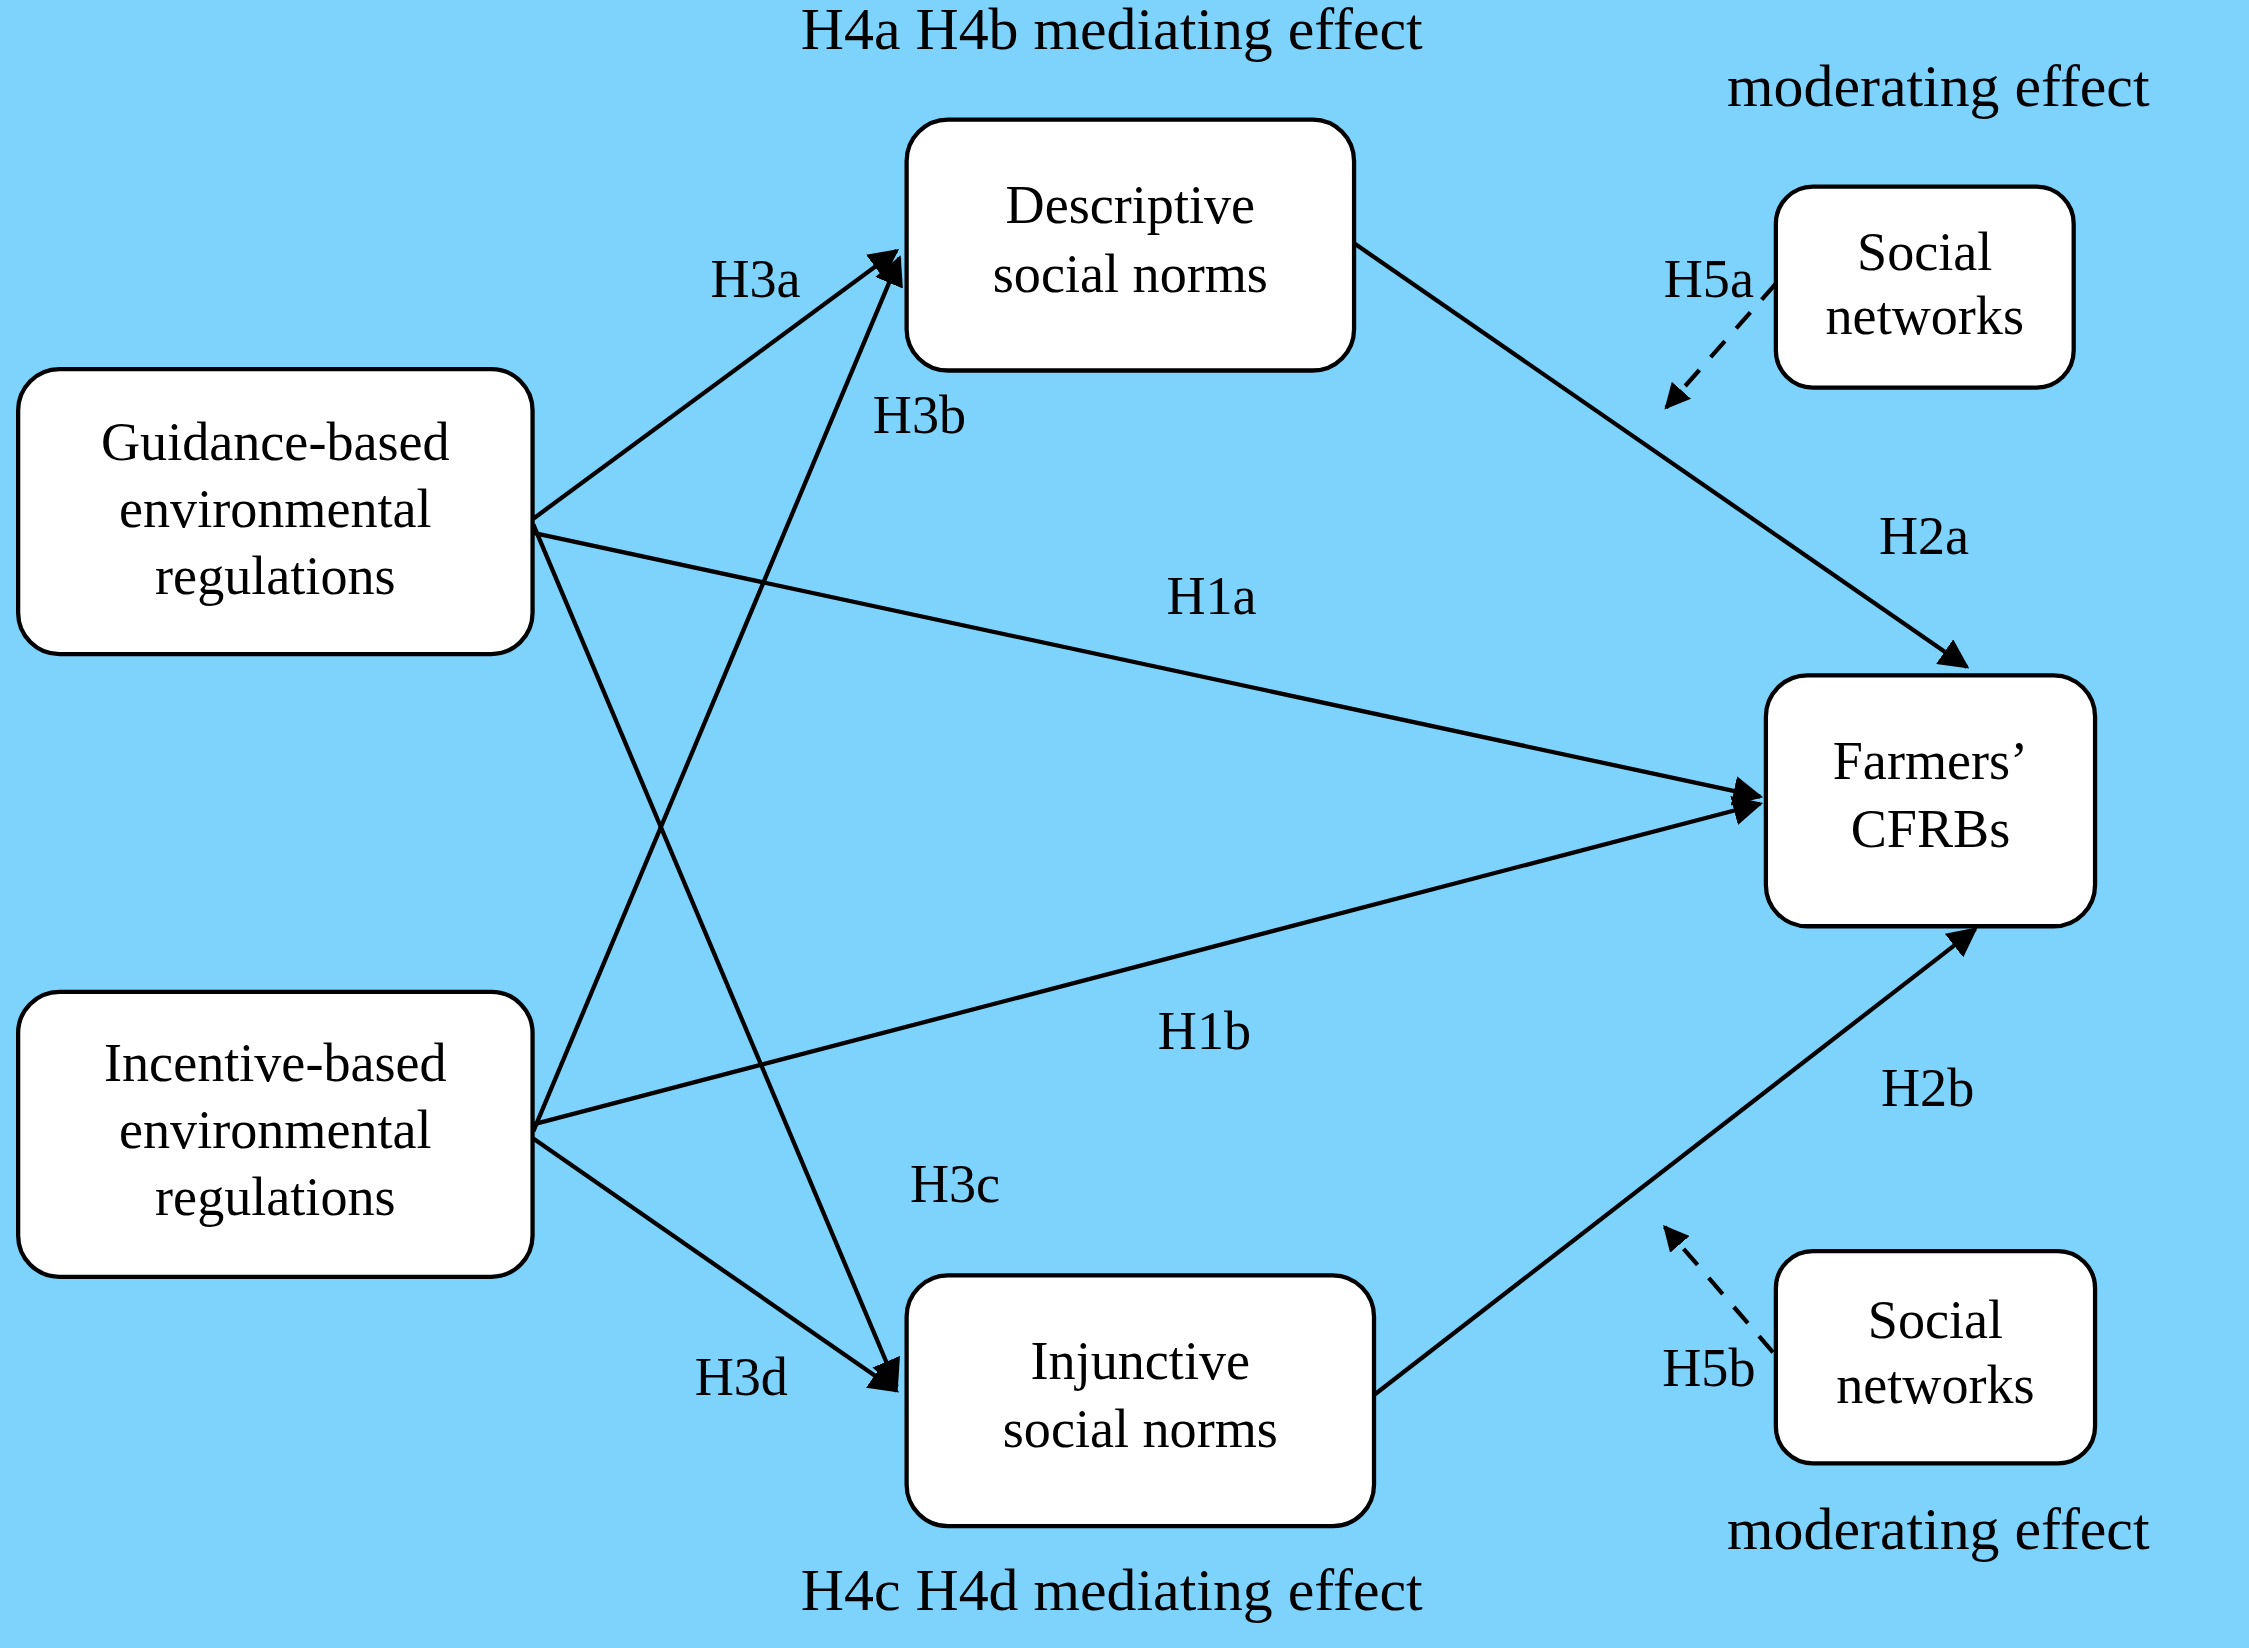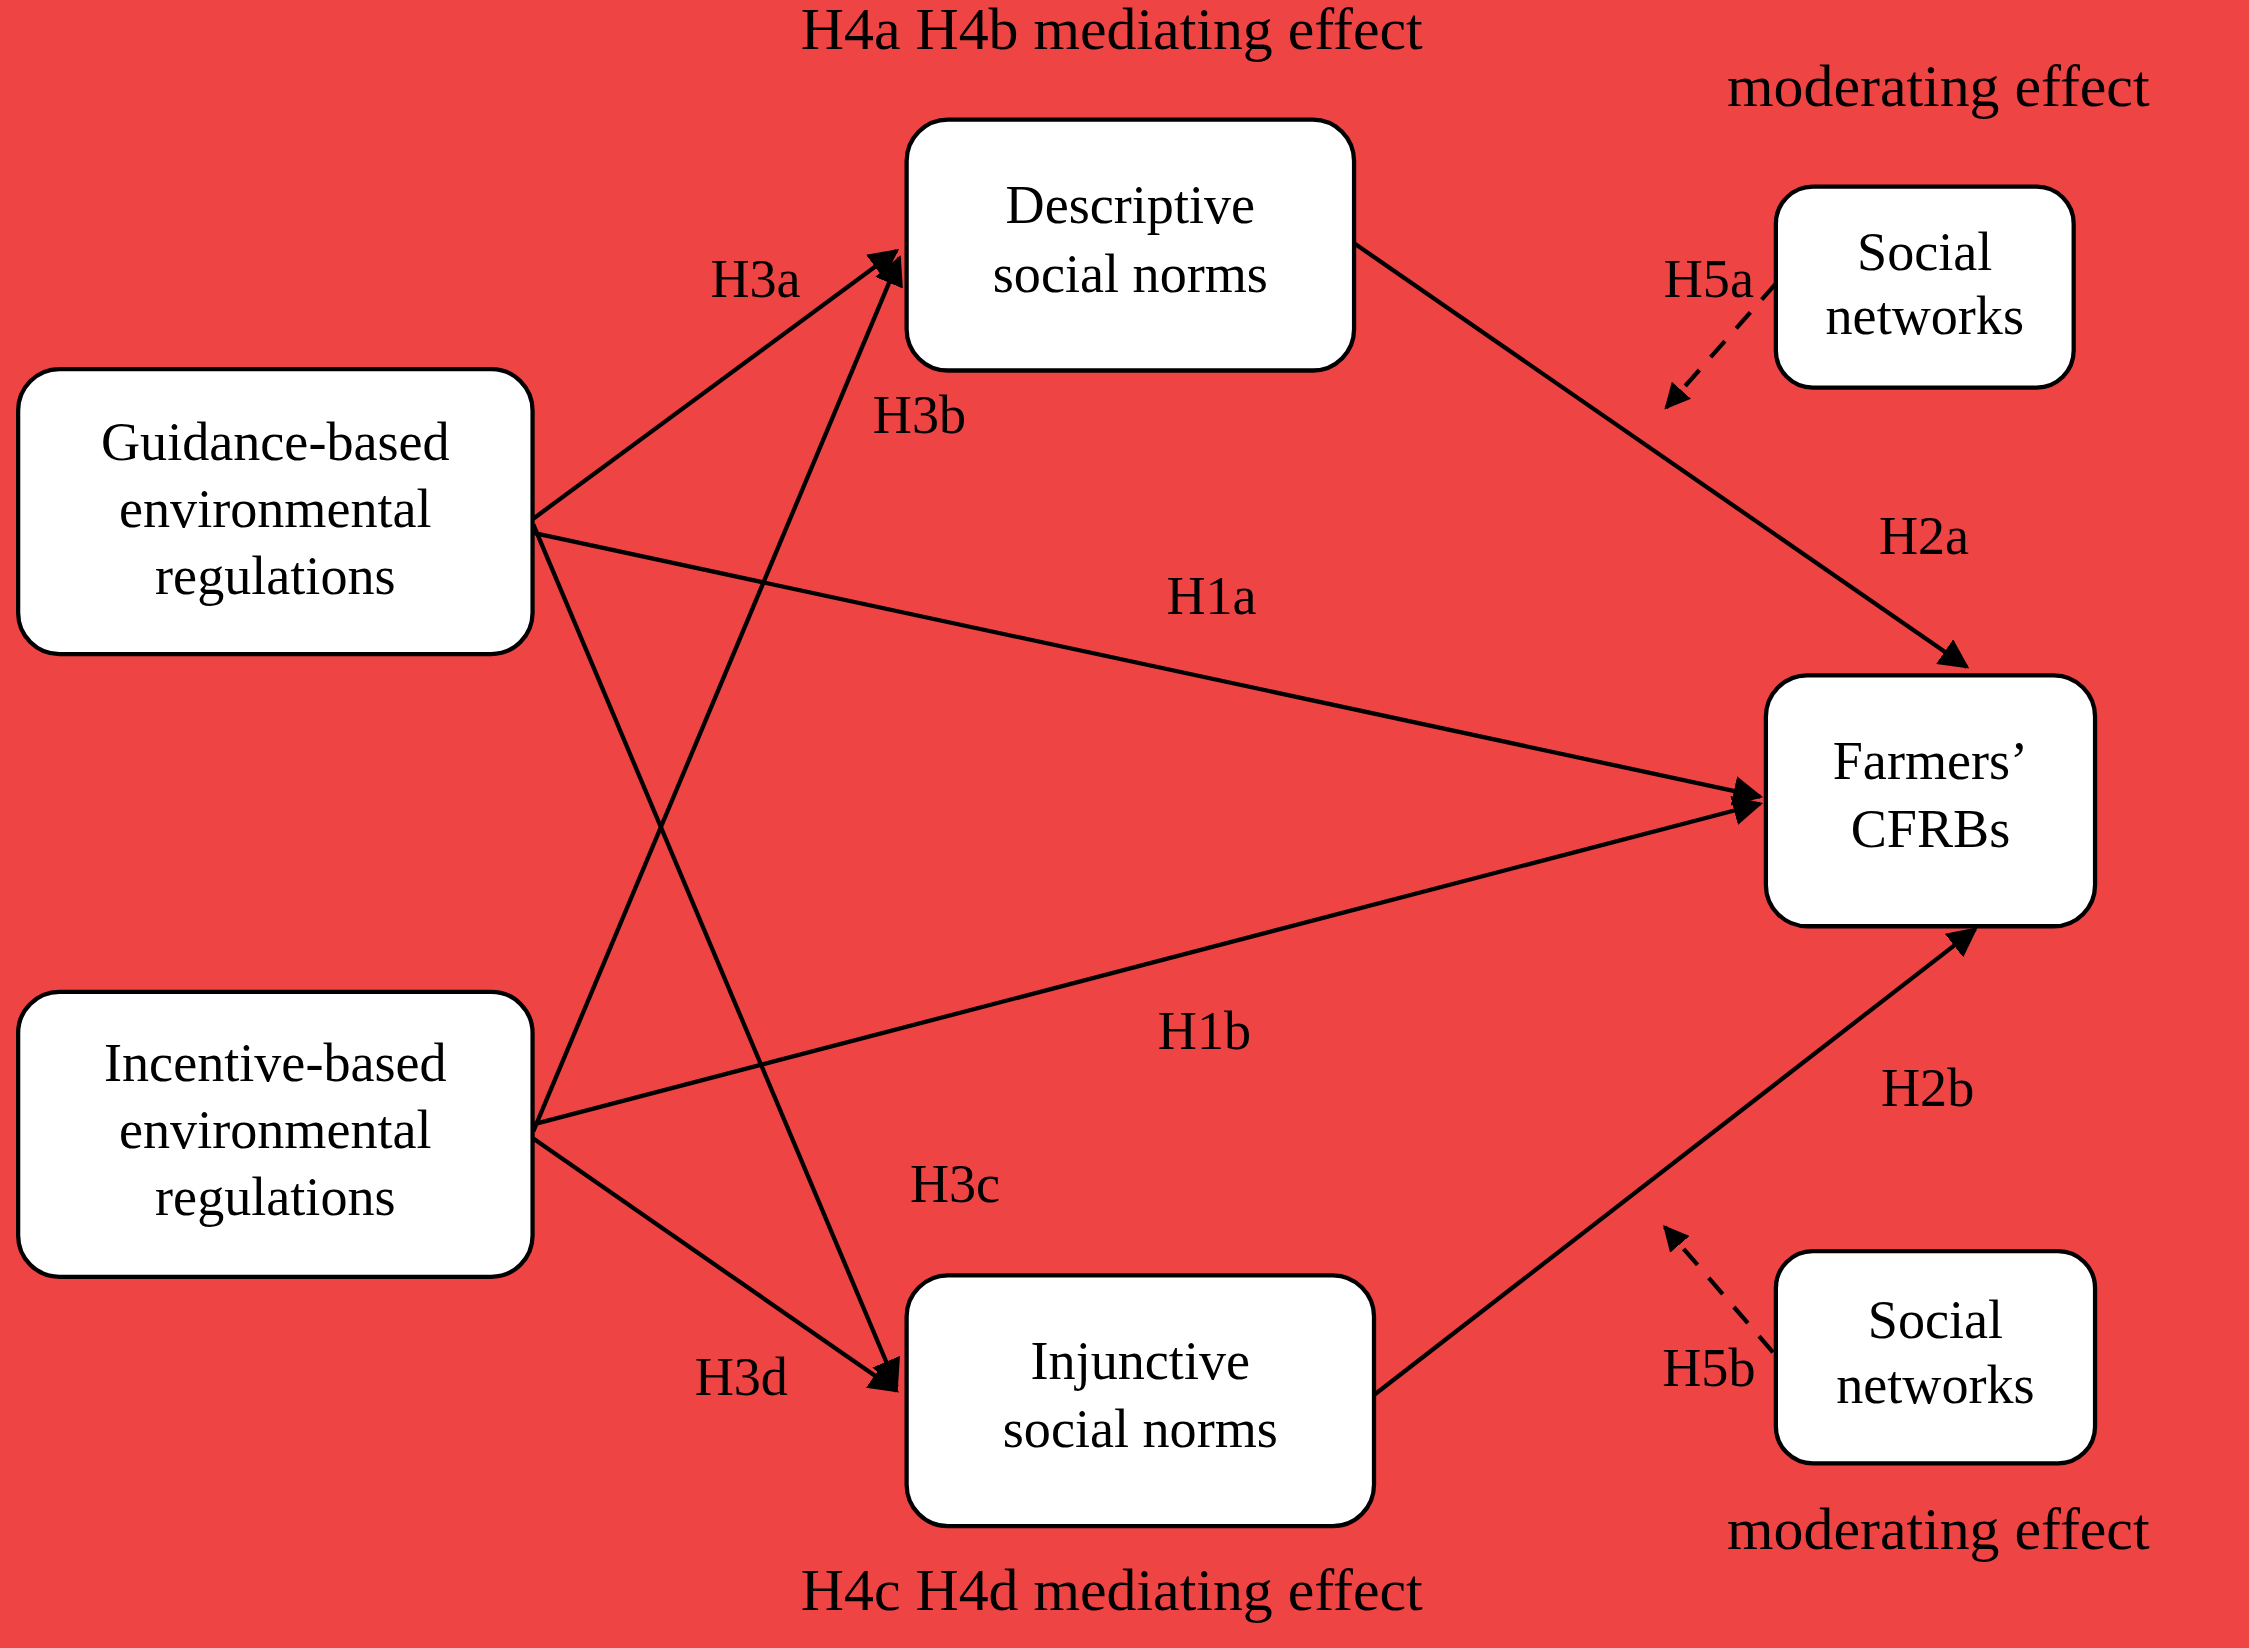--- a/index.html
+++ b/index.html
@@ -10,21 +10,21 @@
   }
   body {
     font-family: "Liberation Serif", "DejaVu Serif", serif;
     color: #000000;
   }
   #diagram-root {
     position: relative;
     width: 2250px;
     height: 1648px;
     overflow: hidden;
-    background: #ef4444;
+    background: #7dd3fc;
   }
   svg.canvas {
     position: absolute;
     top: 0;
     left: 0;
     width: 2250px;
     height: 1648px;
     display: block;
   }
   .node-rect {

